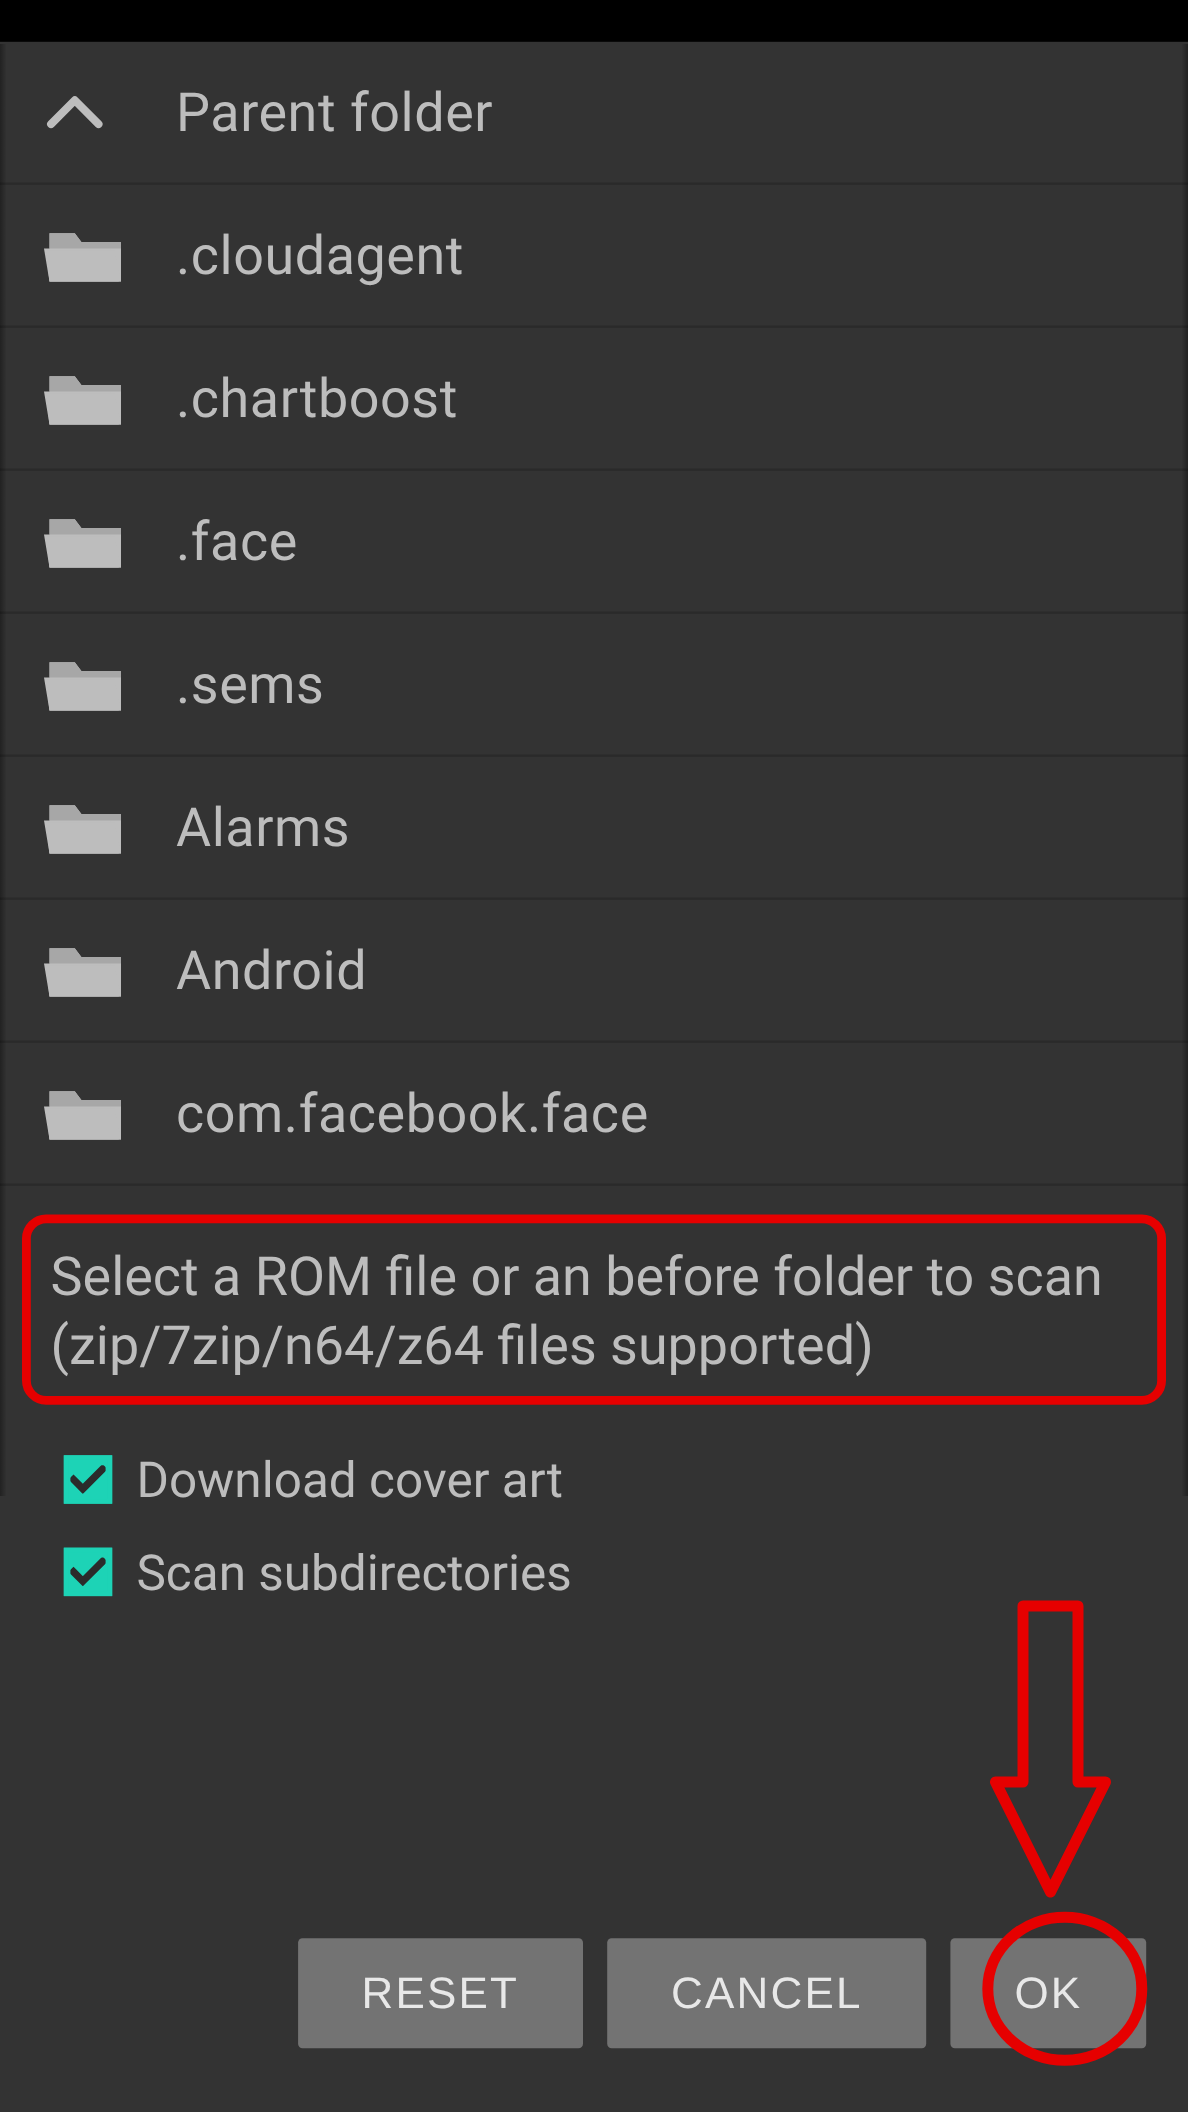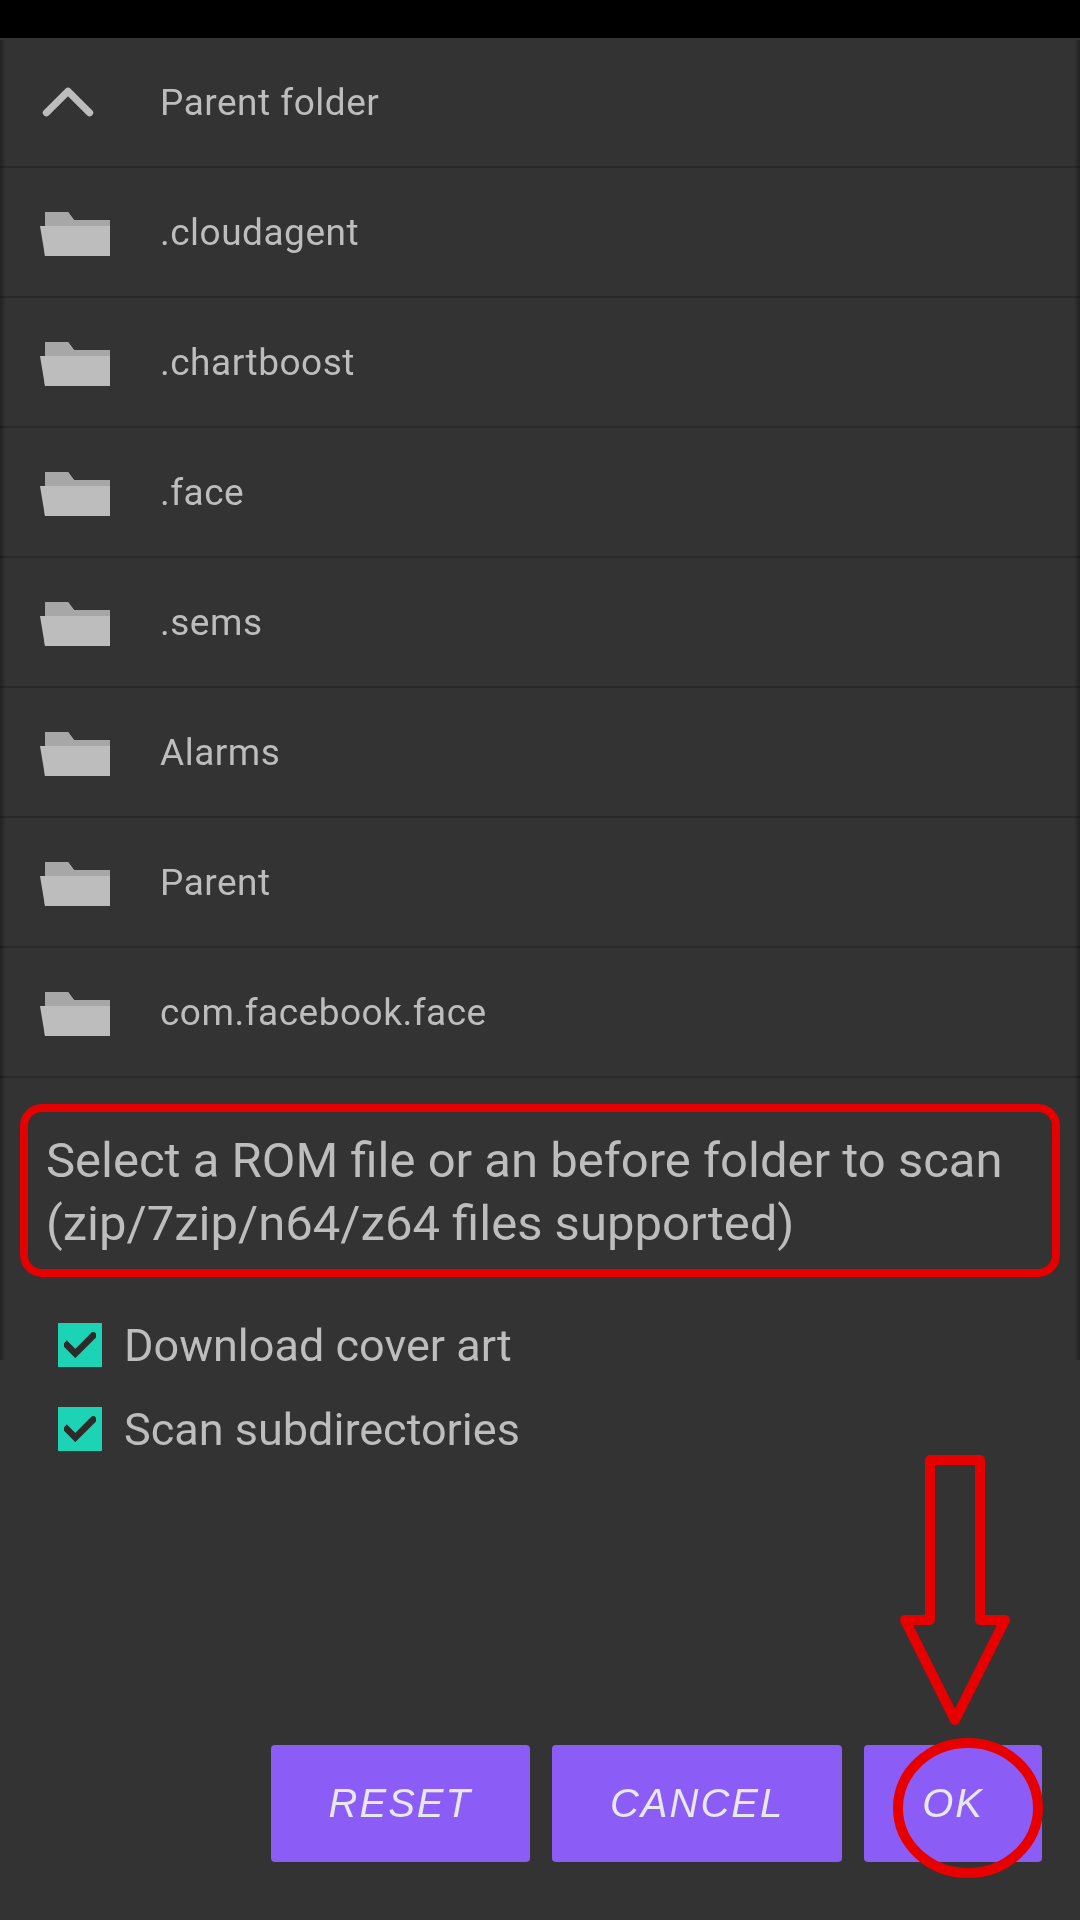--- a/index.html
+++ b/index.html
@@ -54,21 +54,21 @@
       width: 56px;
       height: 36px;
       fill: none;
       stroke: #bdbdbd;
       stroke-width: 8;
       stroke-linecap: round;
       stroke-linejoin: round;
     }
 
     .list-label {
-      font-size: 37px;
+      font-size: 49px;
       color: #bdbdbd;
       letter-spacing: 0.5px;
     }
 
     .instruction-block {
       margin: 26px 20px 10px 20px;
       border: 8px solid #e60000;
       border-radius: 22px;
       padding: 18px 18px 14px 18px;
       position: relative;
@@ -125,34 +125,33 @@
 
     .button-bar {
       position: absolute;
       bottom: 58px;
       right: 38px;
       display: flex;
       gap: 22px;
     }
 
     .btn {
-      height: 117px;
+      height: 100px;
       padding: 0 58px;
-      background: #8b5cf6;
+      background: #737373;
       color: #e8e8e8;
       font-size: 40px;
       font-weight: 500;
       letter-spacing: 2px;
       display: inline-flex;
       align-items: center;
       justify-content: center;
       cursor: pointer;
       border: none;
       border-radius: 4px;
-      font-style: italic;
     }
 
     
     .arrow-anno {
       position: absolute;
       right: 65px;
       top: 1450px;
       pointer-events: none;
     }
 
@@ -273,21 +272,21 @@
       </div>
       <div class="list-row">
         <span class="icon-slot">
           <svg class="folder-svg" viewBox="0 0 75 60">
   <path d="M5 10 L28 10 L34 18 L70 18 L70 54 L5 54 Z"></path>
   <path d="M0 24 L60 24 L68 54 L5 54 Z" fill="#bdbdbd"></path>
   <path d="M5 10 L28 10 L34 18 L70 18 L70 24 L5 24 Z" fill="#a7a7a7"></path>
   <polygon points="2,26 64,26 70,54 5,54" fill="#bdbdbd"></polygon>
 </svg>
         </span>
-        <span class="list-label">Parent</span>
+        <span class="list-label">Android</span>
       </div>
       <div class="list-row">
         <span class="icon-slot">
           <svg class="folder-svg" viewBox="0 0 75 60">
   <path d="M5 10 L28 10 L34 18 L70 18 L70 54 L5 54 Z"></path>
   <path d="M0 24 L60 24 L68 54 L5 54 Z" fill="#bdbdbd"></path>
   <path d="M5 10 L28 10 L34 18 L70 18 L70 24 L5 24 Z" fill="#a7a7a7"></path>
   <polygon points="2,26 64,26 70,54 5,54" fill="#bdbdbd"></polygon>
 </svg>
         </span>

